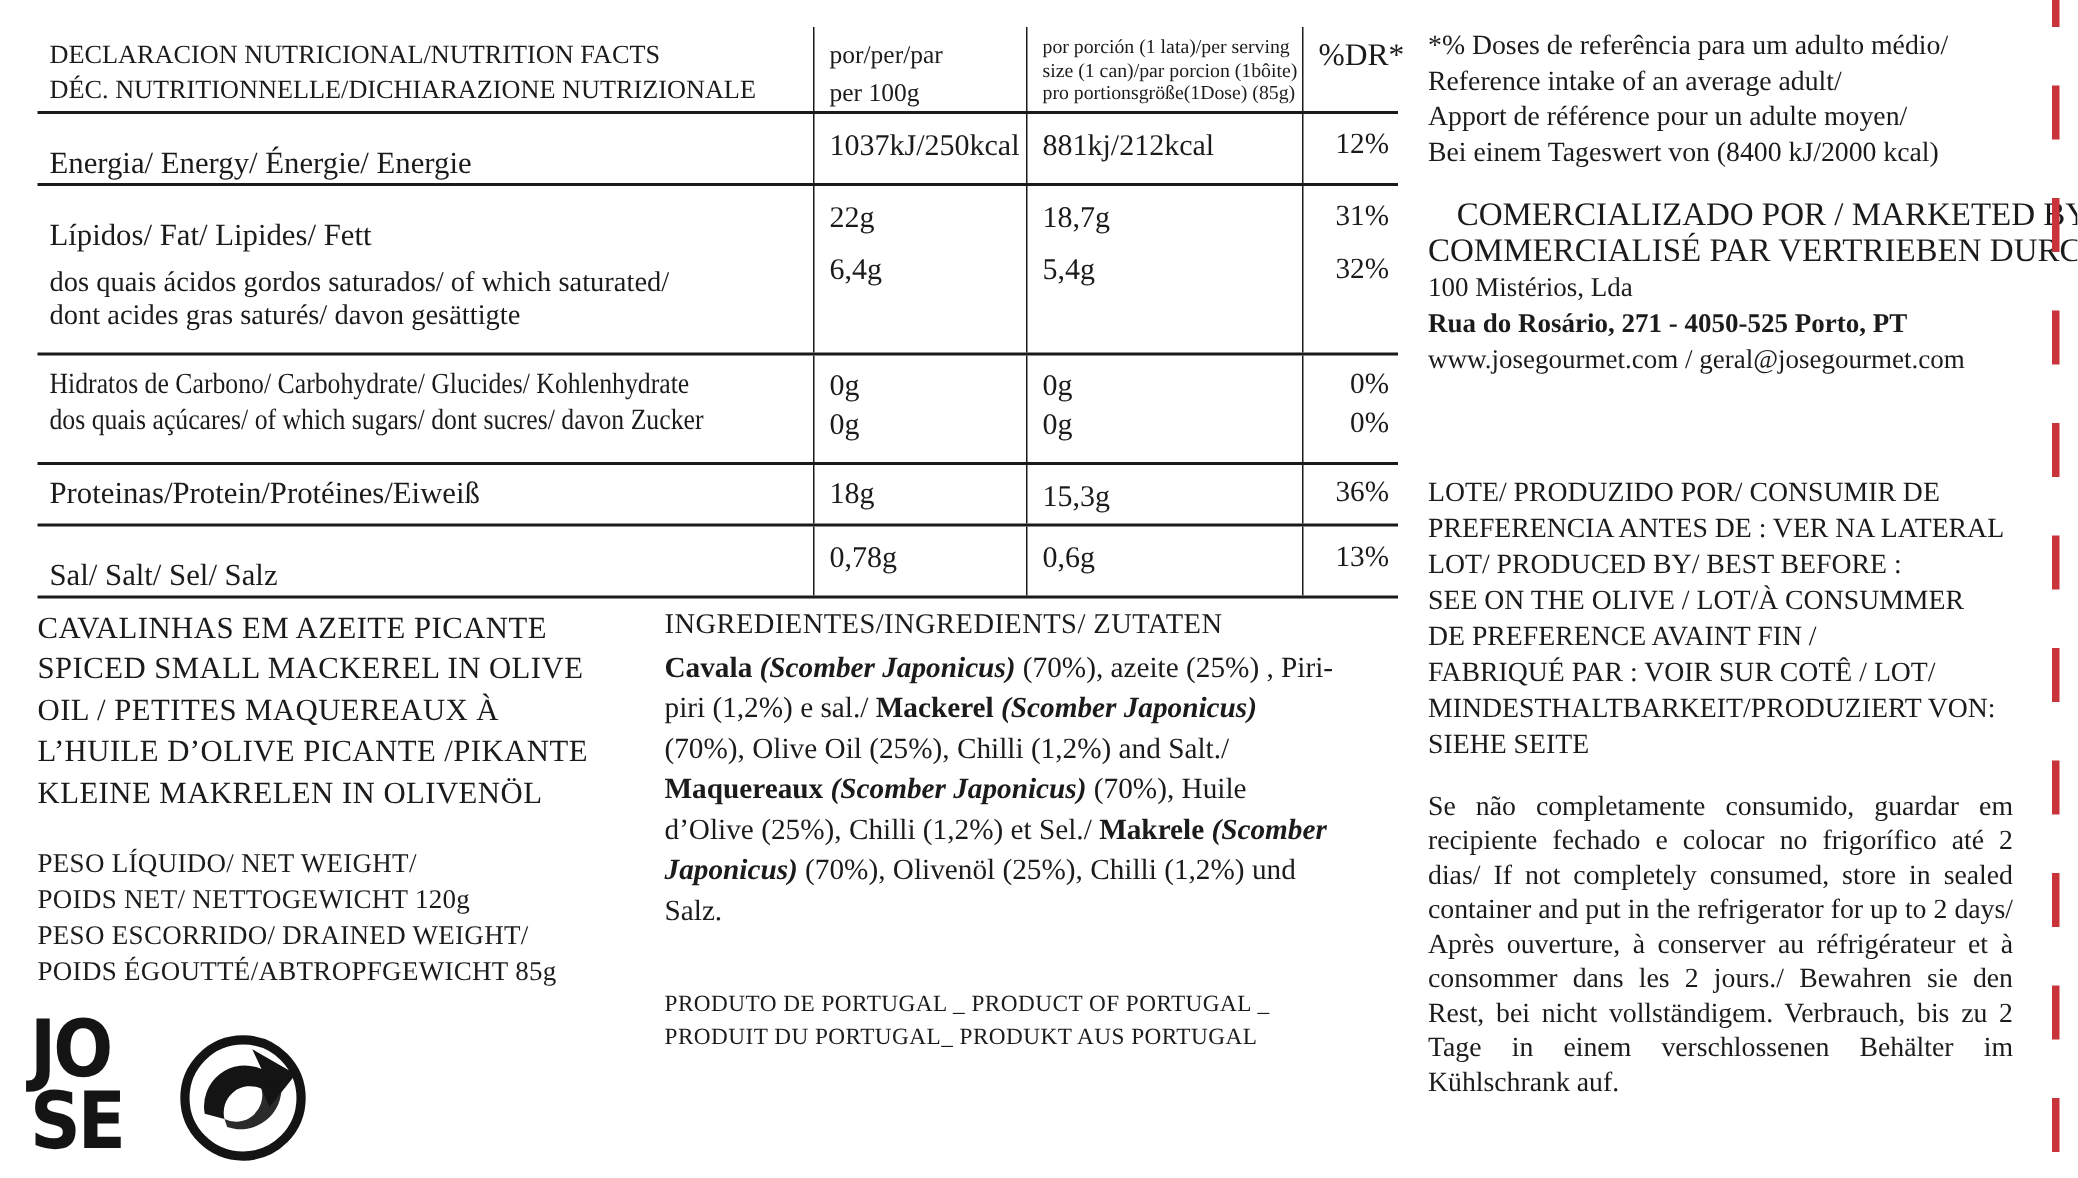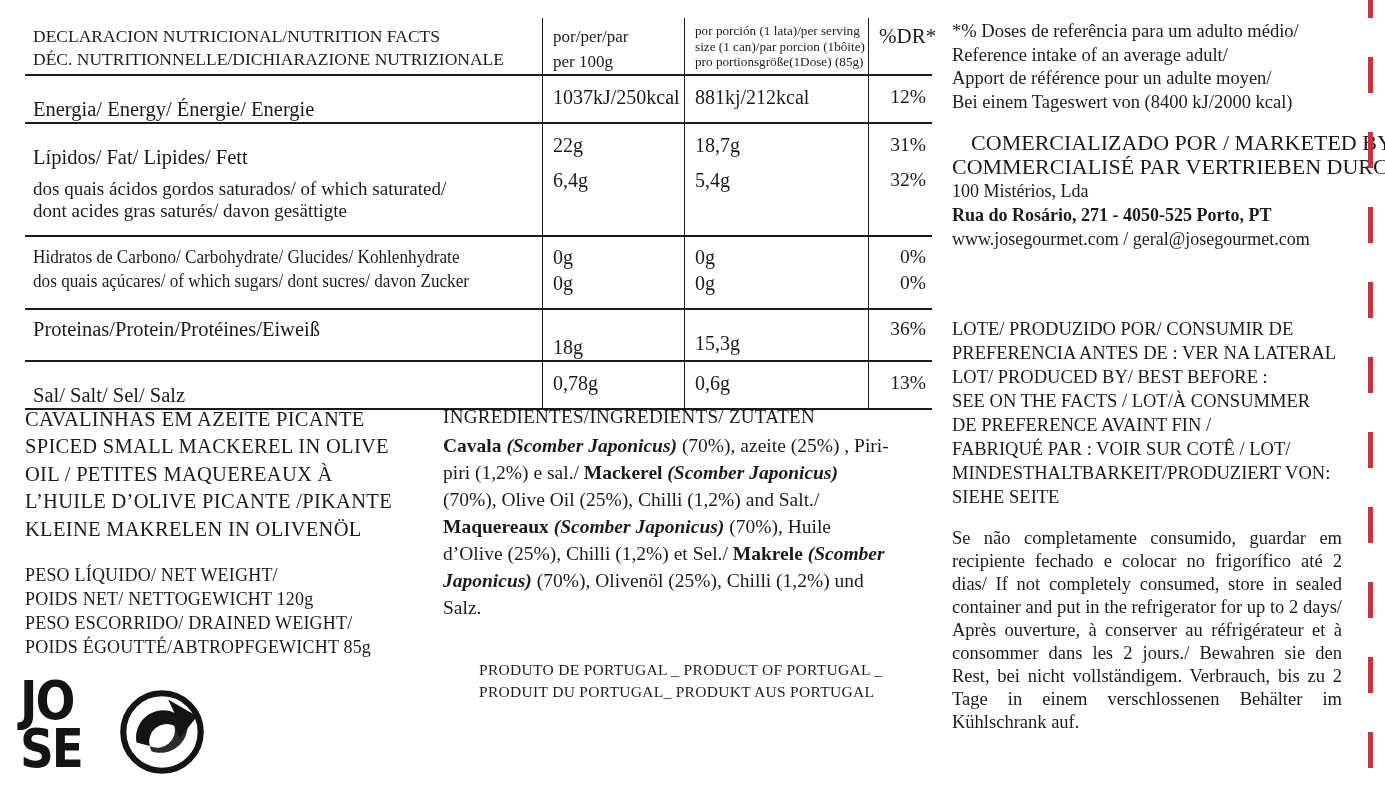--- a/index.html
+++ b/index.html
@@ -41,21 +41,21 @@
   .weights div { white-space:nowrap; }
   .jose-logo { position:absolute; left:20px; top:676px; font-family:"DejaVu Sans", sans-serif;
                font-weight:900; font-size:47px; line-height:43px; letter-spacing:-2px; color:#141414;
                transform:scaleY(1.12); transform-origin:0 0; }
   .green-dot { position:absolute; left:118px; top:688px; width:88px; height:88px; }
   
   .ingredients { position:absolute; left:443px; top:406px; width:452px; }
   .ing-heading { font-size:19px; letter-spacing:0.3px; white-space:nowrap; }
   .ing-text { font-size:19.5px; line-height:27px; margin-top:4px; }
   .origin { position:absolute; left:443px; top:659px; font-size:15.5px; line-height:21.5px; letter-spacing:0.3px; }
-  .origin div { white-space:nowrap;margin-left:36px; }
+  .origin div { white-space:nowrap; }
   
   .rblock div { white-space:nowrap; }
   .ref-note { position:absolute; left:952px; top:20px; font-size:18.5px; line-height:23.5px; }
   .marketed { position:absolute; left:952px; top:131px; font-size:18px; line-height:24px; }
   .marketed div:nth-child(1), .marketed div:nth-child(2) { font-size:22px;text-align:right; }
   .marketed div:nth-child(4) { font-weight:bold; }
   .lot { position:absolute; left:952px; top:317px; font-size:18.5px; line-height:24px; }
   .storage { position:absolute; left:952px; top:527px; width:390px; font-size:18.5px; line-height:23px; text-align:justify; }
   
   .crop-mark { position:absolute; left:1368px; width:5px; height:36px; }
@@ -138,24 +138,24 @@
         <div class="val val-tight">0%</div>
         <div class="val val-tight val2" style="margin-top:2px;">0%</div>
       </div>
     </div>
 
     <div class="trow r-protein">
       <div class="cell">
           <div class="row-label" style="padding-top:6px;">Proteinas/Protein/Protéines/Eiweiß</div>
         </div>
       <div class="cell">
-          <div class="val" style="padding-top:24px;">18g</div>
-        </div>
-      <div class="cell">
-          <div class="val" style="padding-top:20px;">15,3g</div>
+          <div class="val" style="padding-top:6px;">18g</div>
+        </div>
+      <div class="cell">
+          <div class="val" style="padding-top:8px;">15,3g</div>
         </div>
       <div class="cell dr-cell">
           <div class="val" style="padding-top:6px;">36%</div>
         </div>
     </div>
 
     <div class="trow r-salt">
       <div class="cell">
           <div class="row-label">Sal/ Salt/ Sel/ Salz</div>
         </div>
@@ -221,21 +221,21 @@
     <div>COMMERCIALISÉ PAR VERTRIEBEN DURCH</div>
     <div>100 Mistérios, Lda</div>
     <div>Rua do Rosário, 271 - 4050-525 Porto, PT</div>
     <div>www.josegourmet.com / geral@josegourmet.com</div>
   </div>
 
   <div class="lot rblock">
     <div>LOTE/ PRODUZIDO POR/ CONSUMIR DE</div>
     <div>PREFERENCIA ANTES DE : VER NA LATERAL</div>
     <div>LOT/ PRODUCED BY/ BEST BEFORE :</div>
-    <div>SEE ON THE FACTS /  LOT/À CONSUMMER</div>
+    <div>SEE ON THE OLIVE /  LOT/À CONSUMMER</div>
     <div>DE PREFERENCE AVAINT FIN /</div>
     <div>FABRIQUÉ PAR : VOIR SUR COTÊ / LOT/</div>
     <div>MINDESTHALTBARKEIT/PRODUZIERT VON:</div>
     <div>SIEHE SEITE</div>
   </div>
 
   <div class="storage">Se não completamente consumido, guardar em recipiente fechado e colocar no frigorífico até 2 dias/ If not completely consumed, store in sealed container and put in the refrigerator for up to 2 days/ Après ouverture, à conserver au réfrigérateur et à consommer dans les 2 jours./ Bewahren sie den Rest, bei nicht vollständigem. Verbrauch, bis zu 2 Tage in einem verschlossenen Behälter im Kühlschrank auf.</div>
 
   <div>
       <div class="crop-mark" style="top: -18px; background: rgb(201, 51, 58);"></div>

